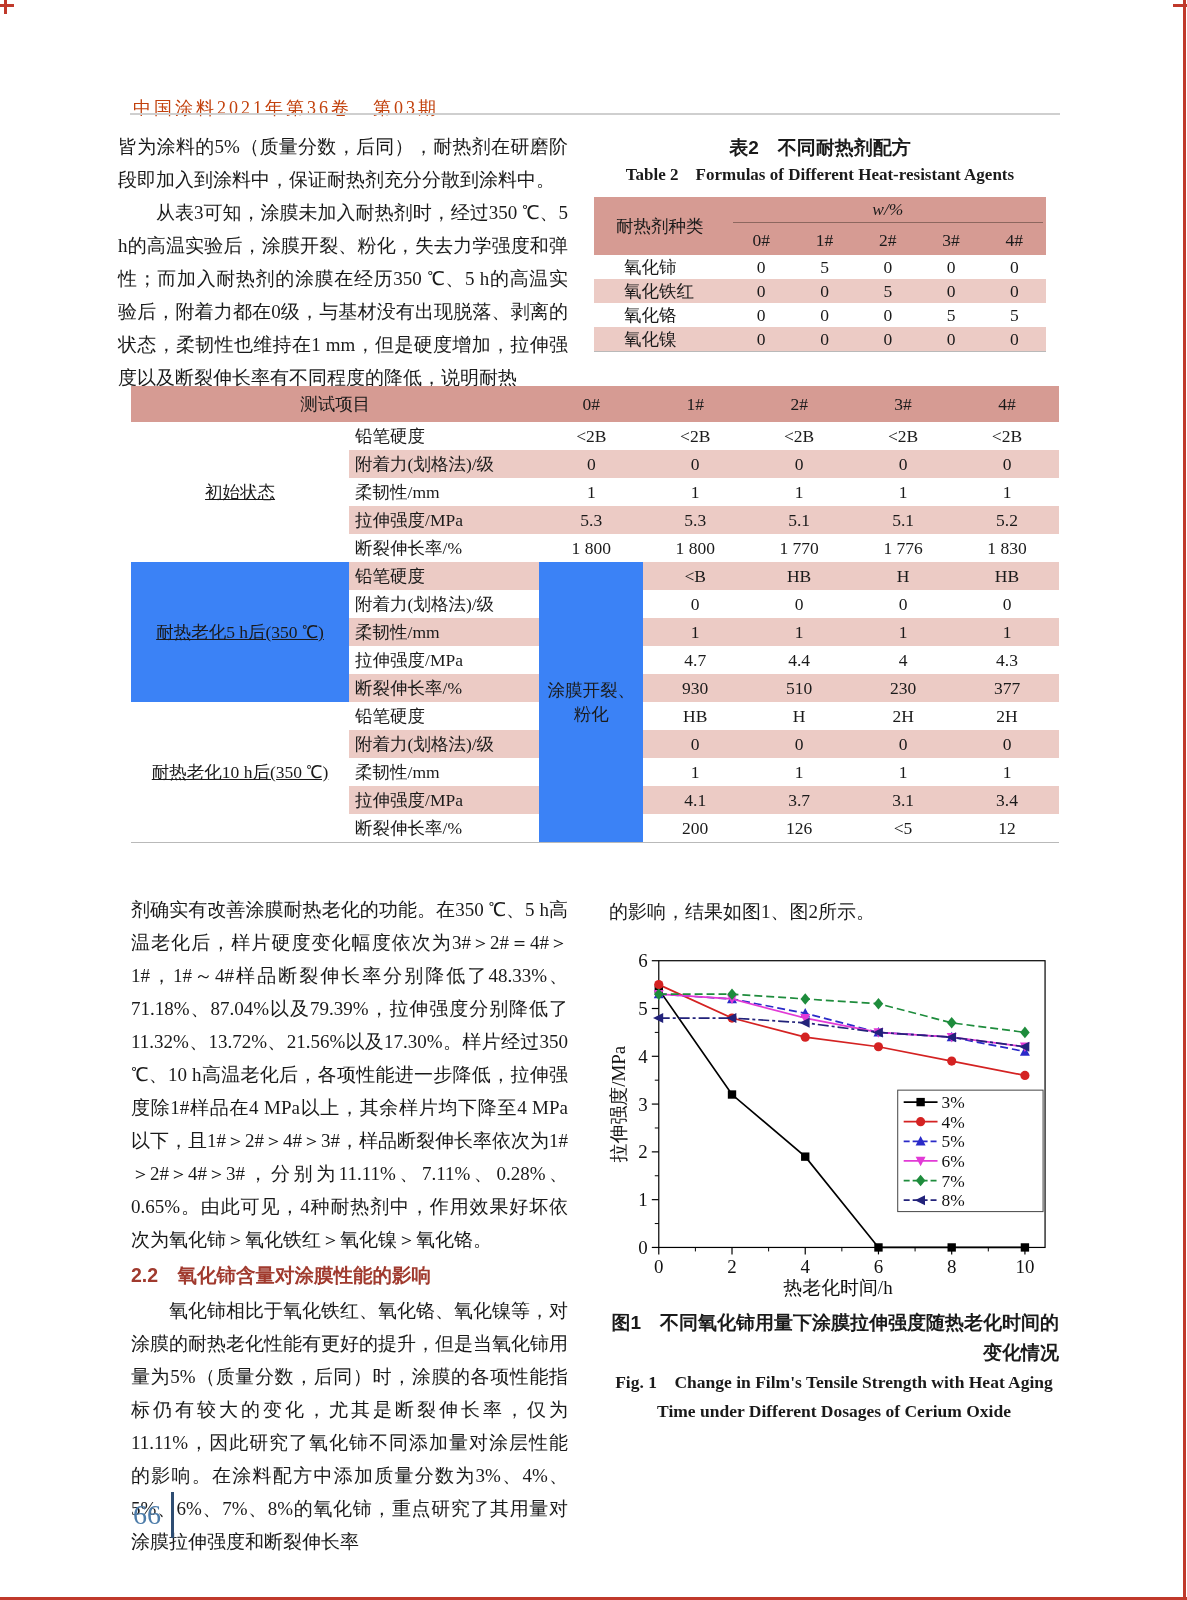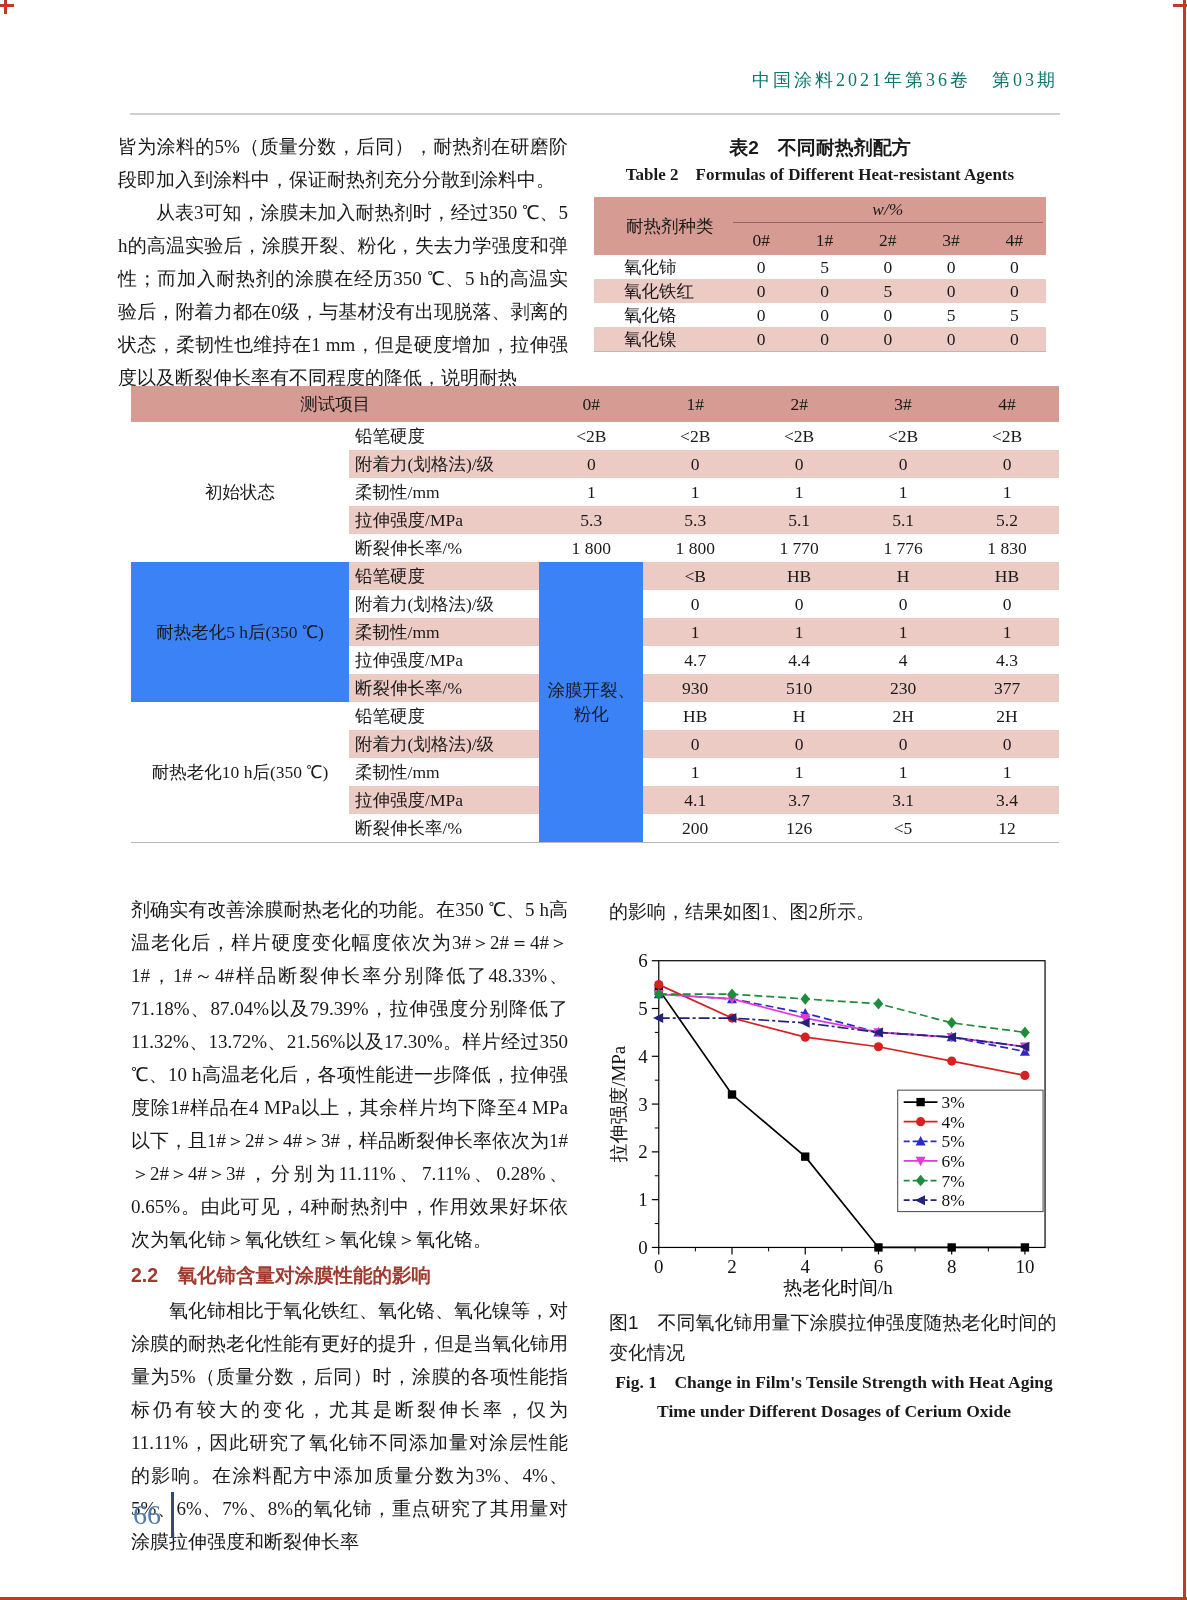--- a/index.html
+++ b/index.html
@@ -6,63 +6,63 @@
   .page{position:relative;width:1187px;height:1600px;background:#ffffff;overflow:hidden;
         font-family:"Liberation Serif",serif;color:#1a1a1a;}
   
   .trim{position:absolute;background:#c0392b;}
   .trim-right{top:0;right:1px;width:3px;height:1600px;}
   .trim-bottom{left:0;bottom:0;width:1187px;height:3px;}
   .trim-tl-h{top:4px;left:0;width:14px;height:3px;}
   .trim-tl-v{top:0;left:4px;width:3px;height:14px;}
   .trim-tr-h{top:4px;right:0;width:14px;height:3px;}
 
-  .hdr{position:absolute;top:68px;left:133px;width:925px;display:flex;justify-content:flex-end;
-       color:#0f766e;font-size:18px;letter-spacing:3px;}
+  .hdr{position:absolute;top:96px;left:133px;width:925px;display:flex;justify-content:flex-start;
+       color:#c2410c;font-size:18px;letter-spacing:3px;}
   .hdr-rule{position:absolute;top:113px;left:130px;width:930px;border-top:2px solid #cfcfcf;}
 
   .sec1{position:absolute;top:130px;left:118px;width:928px;display:flex;gap:26px;}
   .colL{width:450px;}
   .colR{width:452px;}
   p.body-p{margin:0;font-size:19px;line-height:33px;text-align:justify;}
   p.indent{text-indent:2em;}
 
   .tbl-title-cn{text-align:center;font-weight:bold;font-size:19px;
                 font-family:"Liberation Sans",sans-serif;line-height:28px;margin-top:4px;}
   .tbl-title-en{text-align:center;font-weight:bold;font-size:17px;line-height:26px;}
 
   table{border-collapse:collapse;width:100%;}
   .t2{margin-top:9px;font-size:17.5px;border-bottom:1.5px solid #b9b9b9;}
   .t2 th,.t2 td{font-weight:normal;text-align:center;padding:0 3px;}
   .t2 thead th{background:#d69b93;}
   .t2 thead tr.h1 th{height:28px;}
   .t2 thead tr.h2 th{height:30px;}
   .t2 tbody td{height:21px;}
   .t2 .rowlabel{text-align:left;padding-left:30px;}
-  .t2 .agent-hd{text-align:left;padding-left:32px;}
+  .t2 .agent-hd{text-align:left;padding-left:22px;}
   .wpct{font-style:italic;}
   .wline{display:block;width:100%;border-bottom:1px solid #8d675f;padding-bottom:2px;}
   .r-white{background:#ffffff;}
   .r-pink{background:#eccbc5;}
 
   .t3wrap{position:absolute;top:378px;left:131px;width:928px;}
   .t3{margin-top:8px;font-size:17.5px;border-bottom:1.5px solid #b9b9b9;}
   .t3 thead th{background:#d69b93;height:34px;font-weight:normal;text-align:center;}
   .t3 td{height:28px;text-align:center;padding:0 2px;}
   .t3 .item-cell{text-align:left;padding-left:6px;}
-  .t3 .group-cell{text-align:center;}
+  .t3 .group-cell{text-align:center;text-decoration:underline;}
   .pink-cell{background:#3b82f6;}
 
   .sec2{position:absolute;top:893px;left:131px;width:928px;display:flex;gap:41px;}
   .h22{color:#a03a2e;font-family:"Liberation Sans",sans-serif;font-weight:bold;
        font-size:19.5px;line-height:34px;margin:2px 0 2px 0;}
 
   .figblock{margin-top:2px;}
   .figsvg{display:block;margin:18px auto 0 auto;}
-  .figcap-cn{text-align:left;font-weight:normal;font-size:19px;line-height:30px;
+  .figcap-cn{text-align:right;font-weight:bold;font-size:19px;line-height:30px;
              font-family:"Liberation Sans",sans-serif;margin-top:10px;}
   .figcap-en{text-align:center;font-weight:bold;font-size:17.5px;line-height:29px;}
 
   .footer{position:absolute;left:133px;top:1492px;display:flex;align-items:flex-start;}
   .pageno{font-size:28px;color:#4d7ca9;margin-right:10px;line-height:46px;}
   .footbar{width:3px;height:46px;background:#2e4d72;margin-right:9px;}
   .foot-cn{font-family:"Liberation Sans",sans-serif;font-weight:bold;font-size:19px;
            color:#33506e;line-height:24px;}
   .foot-en{font-size:12.5px;color:#8a97a5;line-height:18px;}
 </style>

